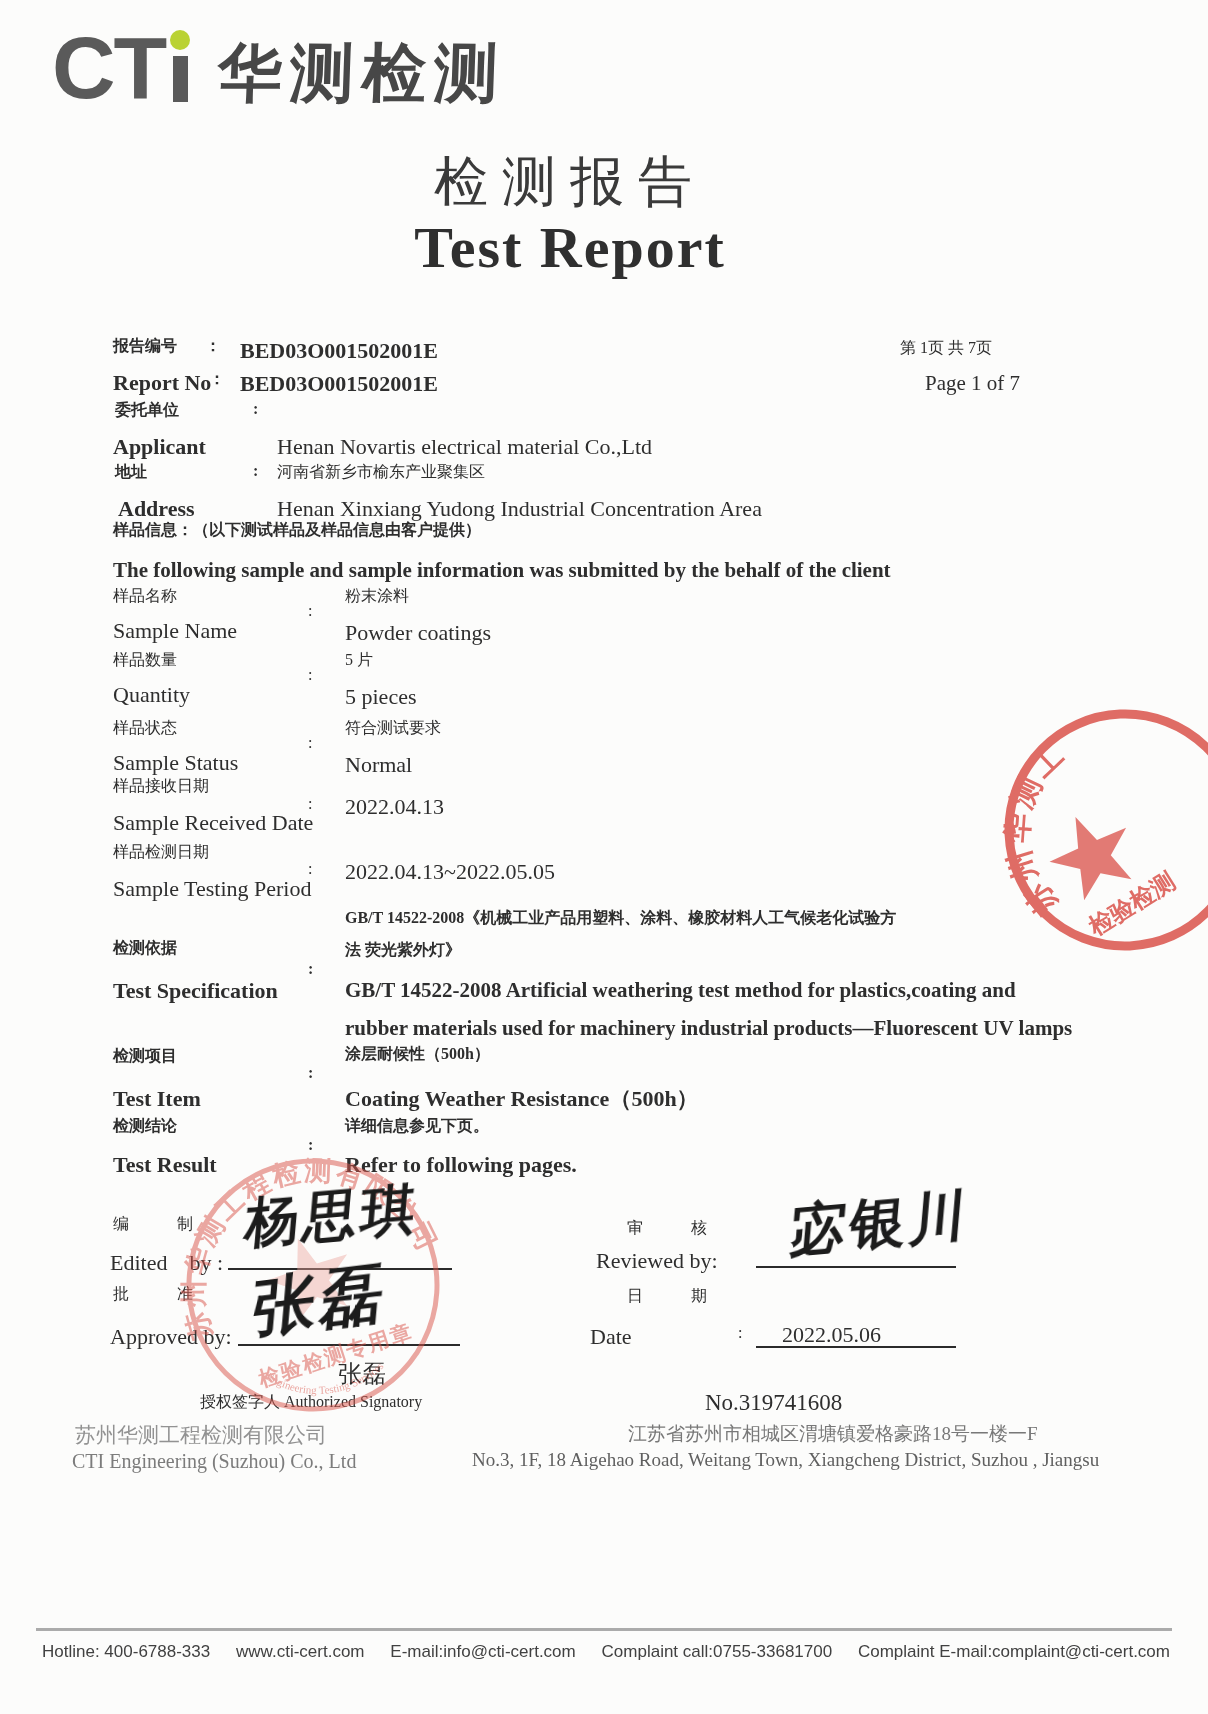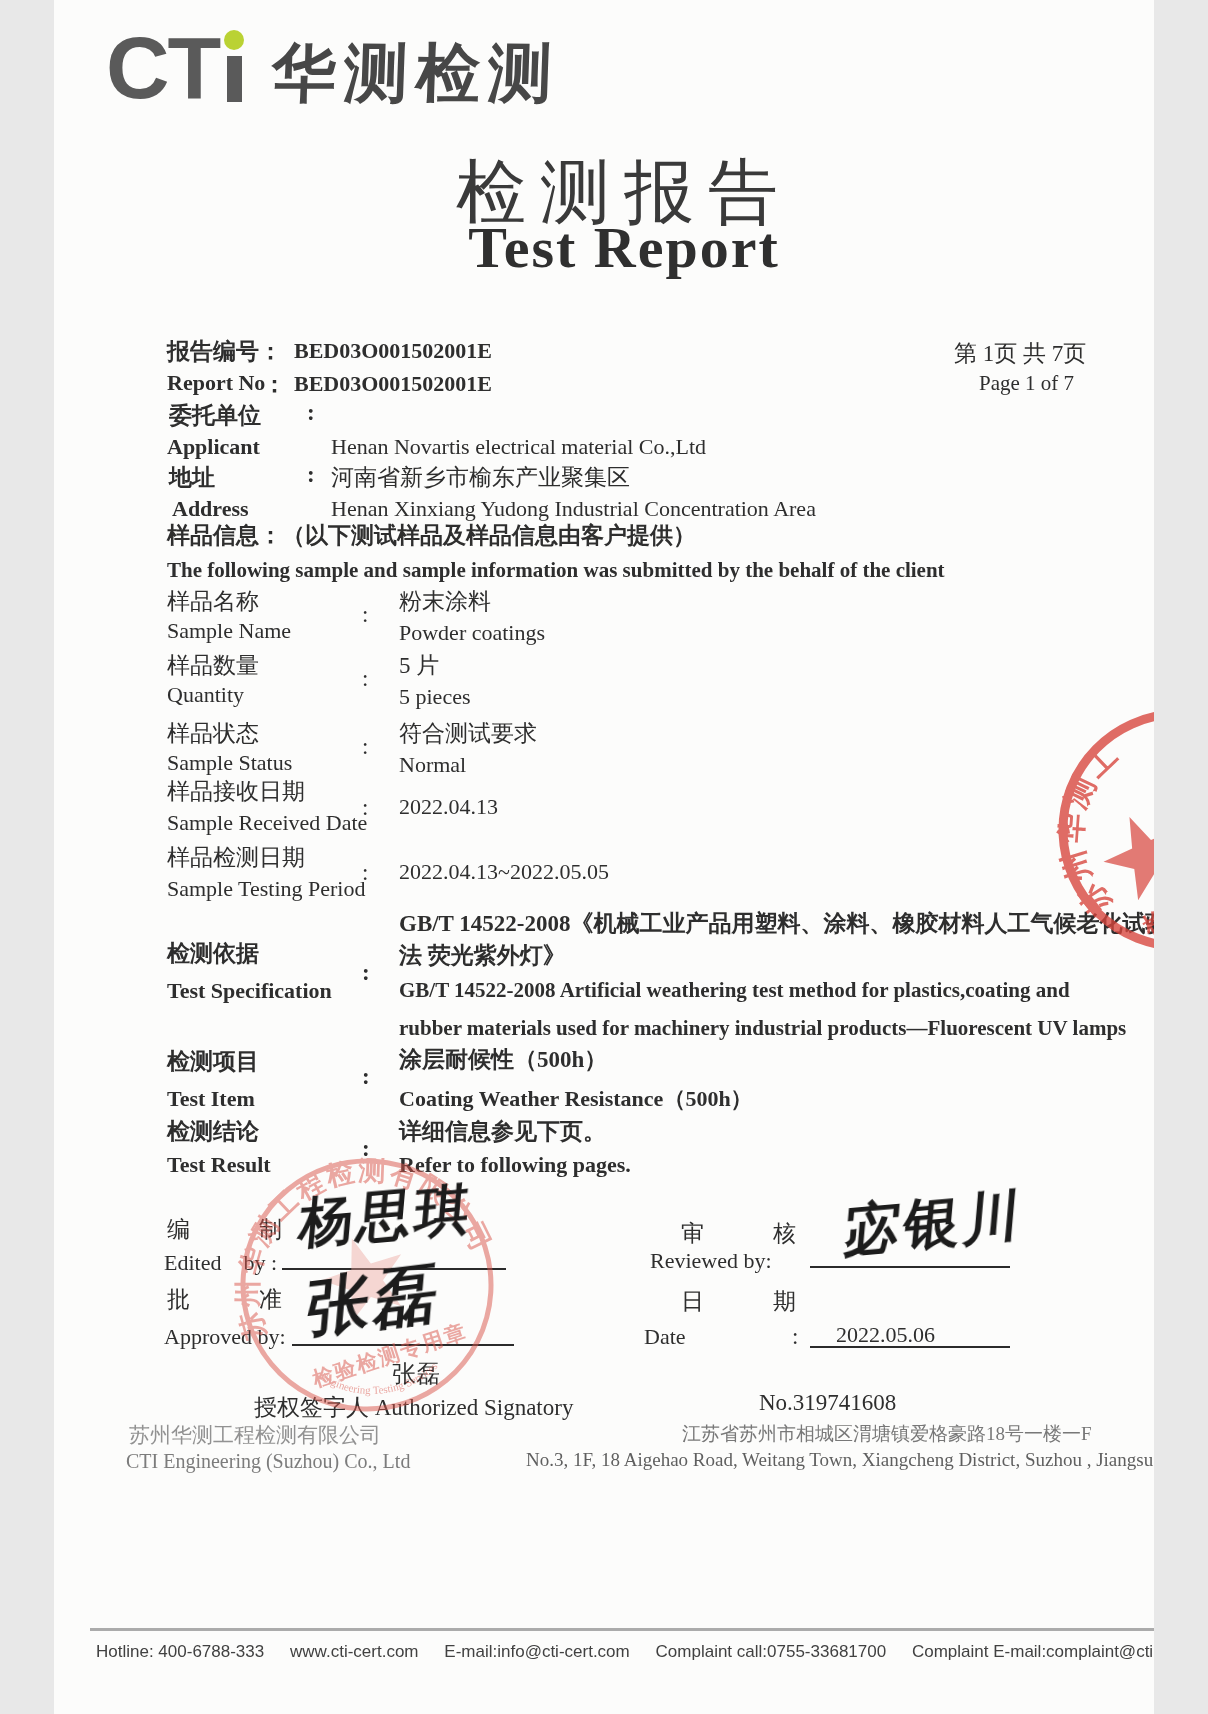--- a/index.html
+++ b/index.html
@@ -1,41 +1,41 @@
 <!DOCTYPE html>
 <html><head>
 <meta charset="utf-8">
 <style>
   html,body { margin:0; padding:0; background:#e8e8e8; }
   .page {
-    position:relative; width:1100px; height:1714px; margin:0 auto;
+    position:relative; width:1208px; height:1714px; margin:0 auto;
     background:#fcfcfb; overflow:hidden;
     font-family:"Liberation Serif", serif; color:#2e2e2e;
   }
   .abs { position:absolute; white-space:nowrap; }
-  .cn  { font-size:23px; }
+  .cn  { font-size:16px; }
   .en  { font-size:22px; }
   .sm  { font-size:21px; }
   .b   { font-weight:bold; }
   .pre { white-space:pre; }
 
   
   .logo { position:absolute; left:52px; top:34px; display:flex; align-items:flex-end; }
   .logo-ct { font-family:"Liberation Sans", sans-serif; font-weight:bold;
              font-size:88px; line-height:0.78; color:#5a5a5a; letter-spacing:-2px; }
   .logo-i  { position:relative; display:inline-block; width:15px; height:46px;
              background:#5a5a5a; margin:0 4px 1px 8px; }
   .logo-dot{ position:absolute; top:-26px; left:-3px; width:20px; height:20px;
              border-radius:50%; background:#bad233; }
   .logo-cn { font-family:"Liberation Sans", sans-serif; font-weight:bold;
              font-size:64px; line-height:0.92; color:#474747; letter-spacing:8px;
              margin-left:26px; transform:skewX(-2deg); }
 
   .title-cn { position:absolute; left:0; top:146px; width:1140px; text-align:center;
-              font-size:70px; letter-spacing:14px; color:#3a3a3a; }
+              font-size:54px; letter-spacing:14px; color:#3a3a3a; }
   .title-en { position:absolute; left:0; top:214px; width:1140px; text-align:center;
               font-size:58px; font-weight:bold; letter-spacing:2px; color:#2f2f2f; }
 
   .sig-line { position:absolute; border-bottom:2px solid #2b2b2b; height:0; }
   .sig {
     position:absolute; font-weight:bold; color:#1c1c1c;
     transform:rotate(-5deg) skewX(-10deg); filter:blur(0.4px); letter-spacing:4px;
   }
   .stamp { position:absolute; pointer-events:none; }
   .footer-line { position:absolute; left:36px; top:1628px; width:1136px;

